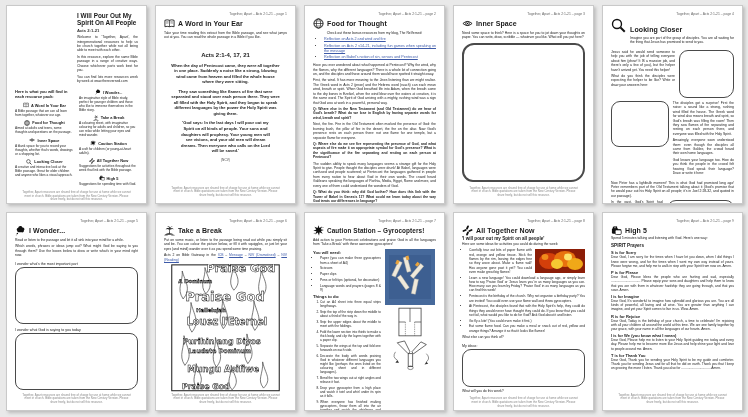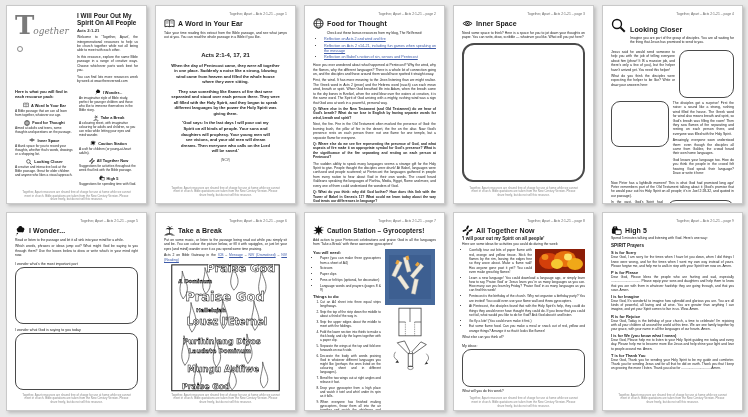--- a/index.html
+++ b/index.html
@@ -126,21 +126,20 @@
       <rect x="4.6" y="5.4" width="6.6" height="5" rx="1.3" fill="#fff" stroke="#111" stroke-width="0.8"></rect>
     </symbol>
   </defs>
 </svg>
 
 <div class="sheet-grid">
 
   <div class="page">
     <div class="cv-top">
       <div class="cv-logo">
-        <div class="lg-line1"><span class="lg-big">T</span><span class="lg-small">ogether</span><span class="swirl"></span></div>
       </div>
       <div class="cv-head">
         <div class="cv-title">I Will Pour Out My Spirit On All People</div>
         <div class="cv-ref">Acts 2:1-21</div>
         <p class="tx sm">Welcome to 'Together, Apart', the intergenerational resources to help us be church together while not all being able to meet with each other.</p>
         <p class="tx sm">In this resource, explore the same Bible passage in a range of creative ways. Choose whichever parts work best for you.</p>
         <p class="tx sm">You can find lots more resources week by week at www.thereversed.com</p>
       </div>
     </div>
     <div class="cv-cols">

